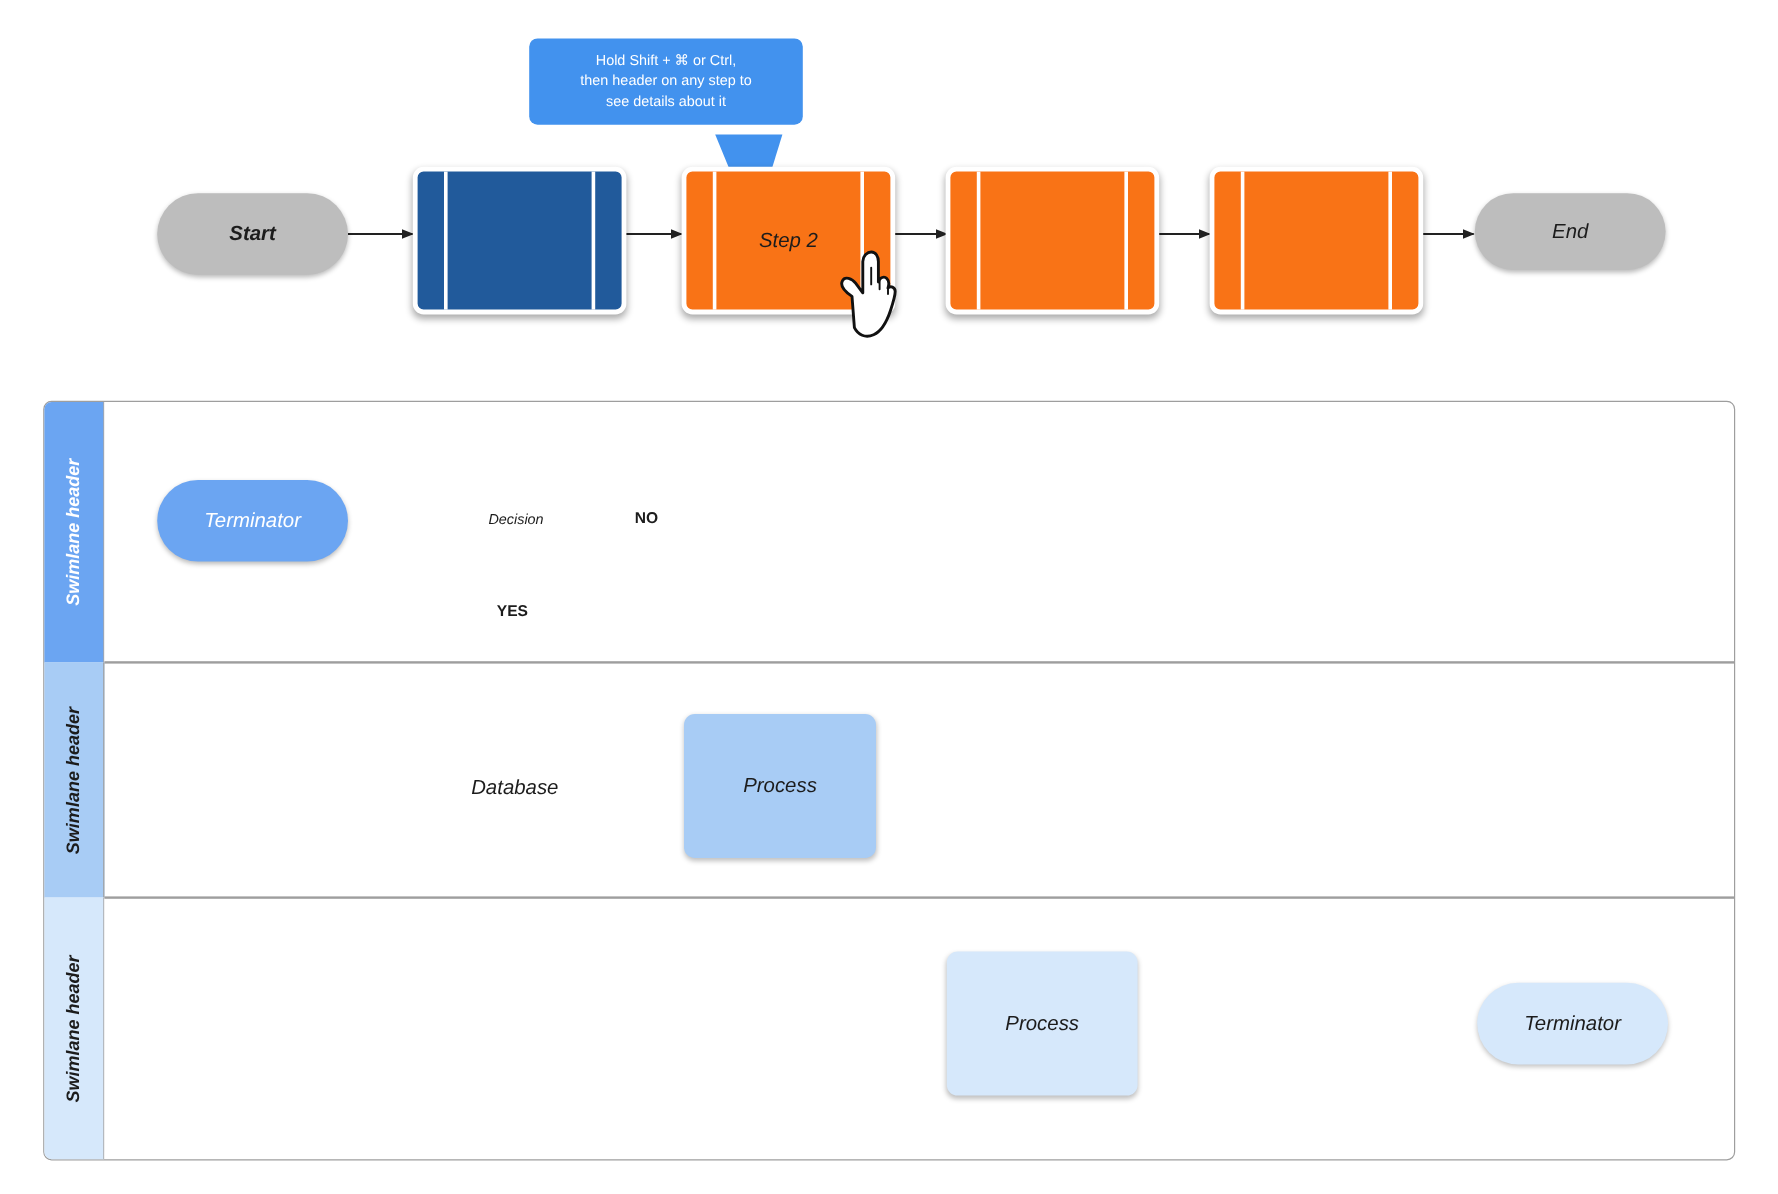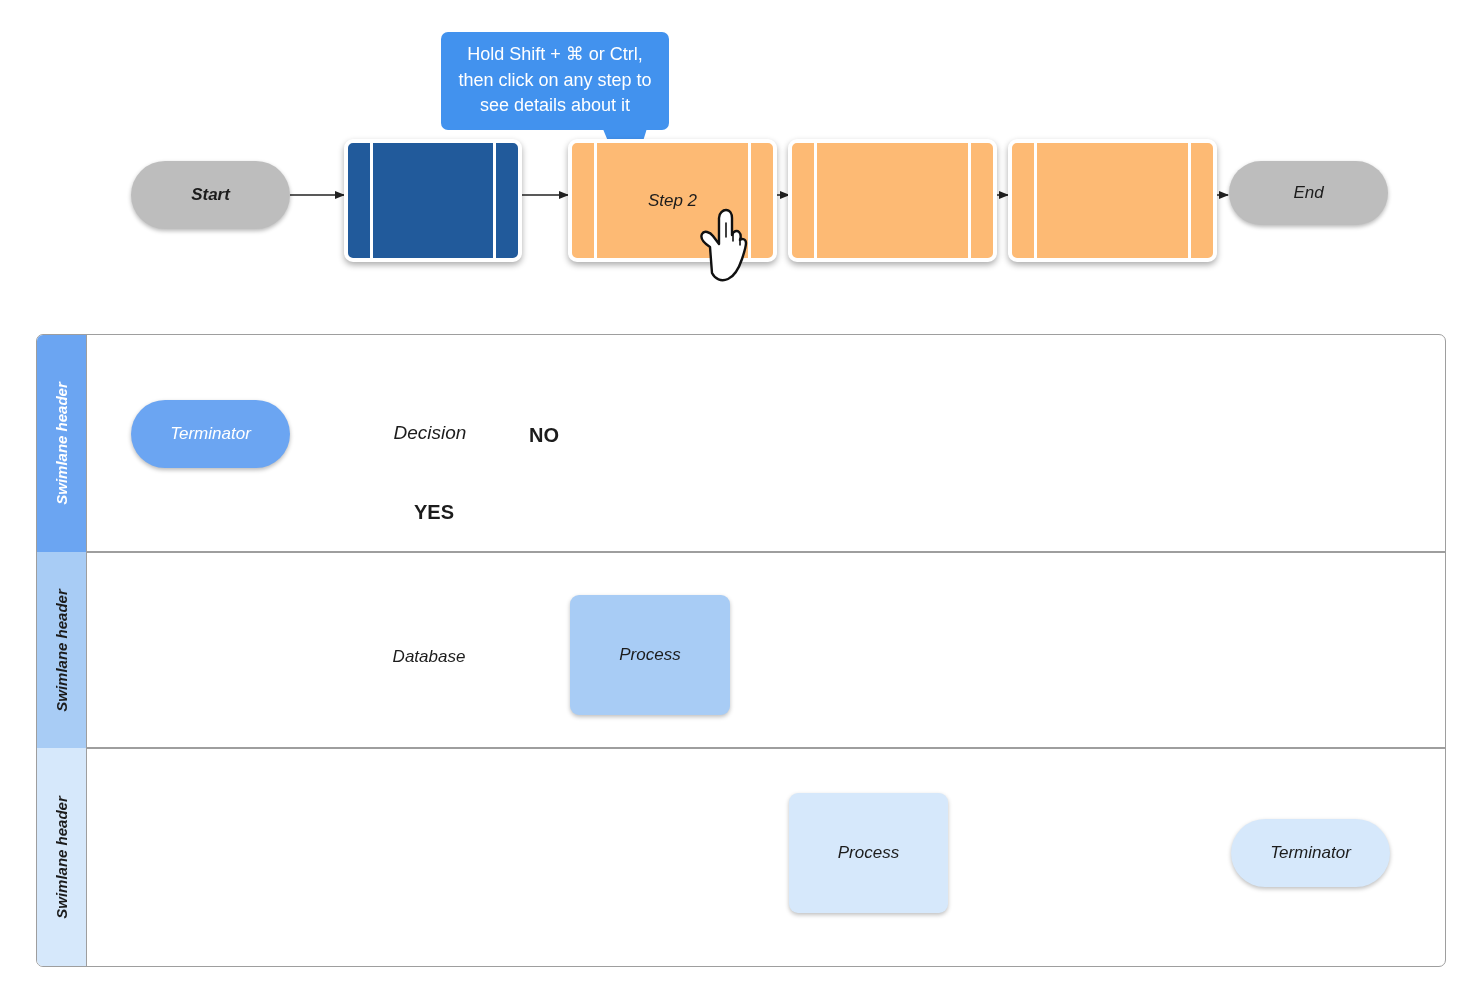--- a/index.html
+++ b/index.html
@@ -29,27 +29,27 @@
     box-shadow:0 3px 6px rgba(0,0,0,.33);
     font-style:italic;font-size:17px;
     border:4px solid #ffffff;
     position:absolute;
   }
   .pstep .inner{
     position:absolute;left:0;top:0;right:0;bottom:0;
     display:flex;align-items:center;justify-content:center;
   }
   .pstep .bar{position:absolute;top:0;bottom:0;width:3px;background:#ffffff;}
-  .pstep.gray{background:#fdba74;color:#1c1c1c;padding-left:31px;}
+  .pstep.gray{background:#f97316;color:#1c1c1c;}
   .pstep.blue{background:#215a9b;color:#ffffff;}
 
   
   .tooltip{
     position:absolute;background:#4292ee;color:#ffffff;border-radius:7px;
-    font-size:18px;line-height:1.42;text-align:center;
+    font-size:12px;line-height:1.42;text-align:center;
     padding:10px 14px 11px 14px;box-sizing:border-box;
   }
 
   
   .pool{
     position:absolute;box-sizing:border-box;
     border:1.5px solid #9e9e9e;border-radius:7px;background:#ffffff;
   }
   .lane-head{
     position:absolute;box-sizing:border-box;
@@ -61,25 +61,25 @@
     font-style:italic;font-weight:bold;font-size:15px;
   }
   .lane-div{position:absolute;height:1.5px;background:#9e9e9e;}
 
   
   .rounded-term{
     border-radius:34px;font-style:italic;font-size:17px;
   }
   .proc{border-radius:9px;font-style:italic;font-size:17px;color:#1c1c1c;}
   .decision-label{
-    position:absolute;font-style:italic;font-size:19px;color:#1c1c1c;
+    position:absolute;font-style:italic;font-size:12px;color:#1c1c1c;
     display:flex;align-items:center;justify-content:center;
   }
   .edge-label{
-    position:absolute;font-size:20px;font-weight:bold;color:#1c1c1c;
+    position:absolute;font-size:13px;font-weight:bold;color:#1c1c1c;
     background:#ffffff;padding:0 2px;
   }
   .db-label{
     position:absolute;font-style:italic;font-size:17px;color:#1c1c1c;
     display:flex;align-items:center;justify-content:center;
   }
   .cursor-wrap{position:absolute;}
 </style>
 </head>
 <body>
@@ -124,21 +124,21 @@
   <g filter="url(#sh)">
     <path d="M369,604 a60,20 0 0 1 120,0 L489,708 a60,20 0 0 1 -120,0 Z" fill="#a8ccf5"></path>
     <ellipse cx="429" cy="604" rx="60" ry="20" fill="#a8ccf5" stroke="#ffffff" stroke-width="2.5"></ellipse>
   </g>
 
   <polygon points="596,112 652,112 628,190" fill="#4292ee"></polygon>
 </svg>
 
 <div class="tooltip" style="left:441px;top:32px;width:228px;">
   <div>Hold Shift + ⌘ or Ctrl,</div>
-  <div>then click on any step to</div>
+  <div>then header on any step to</div>
   <div>see details about it</div>
 </div>
 
 <div class="node term-gray" style="left:131px;top:161px;width:159px;height:68px;font-weight:bold;">
   <span>Start</span>
 </div>
 
 <div class="pstep blue" style="left:344px;top:139px;width:170px;height:115px;">
   <div class="bar" style="left:22px;"></div>
   <div class="bar" style="right:22px;"></div>

